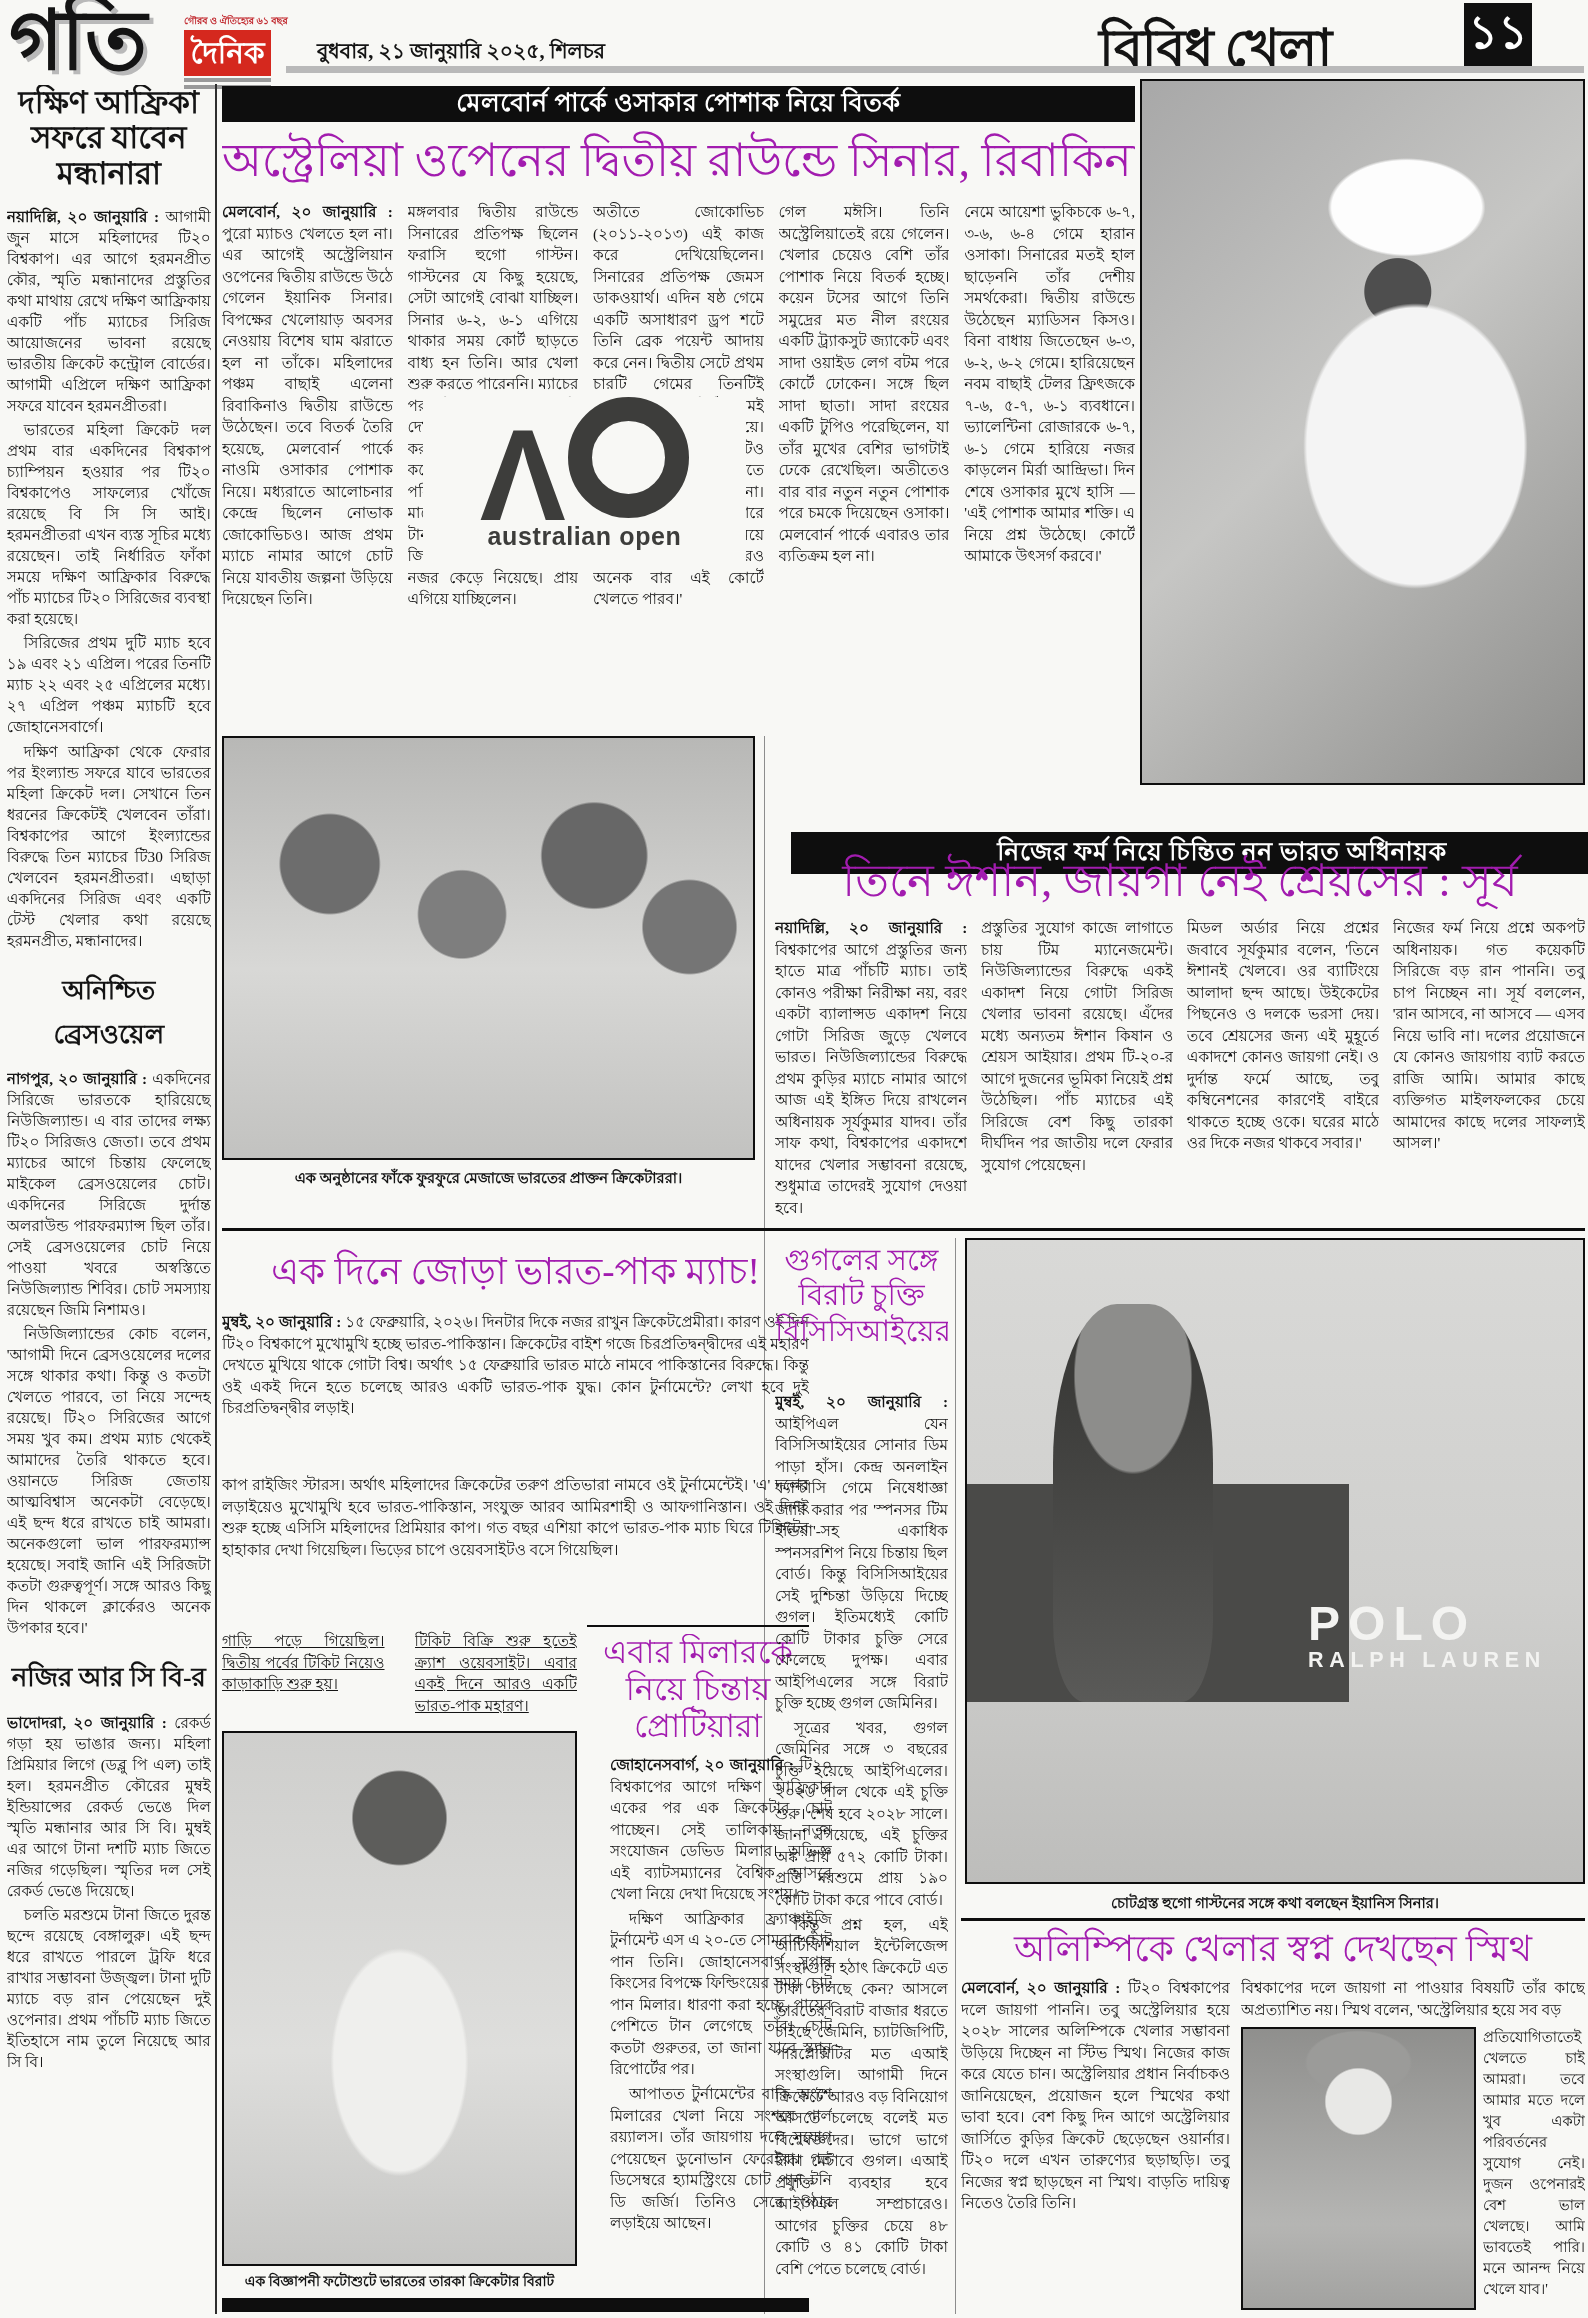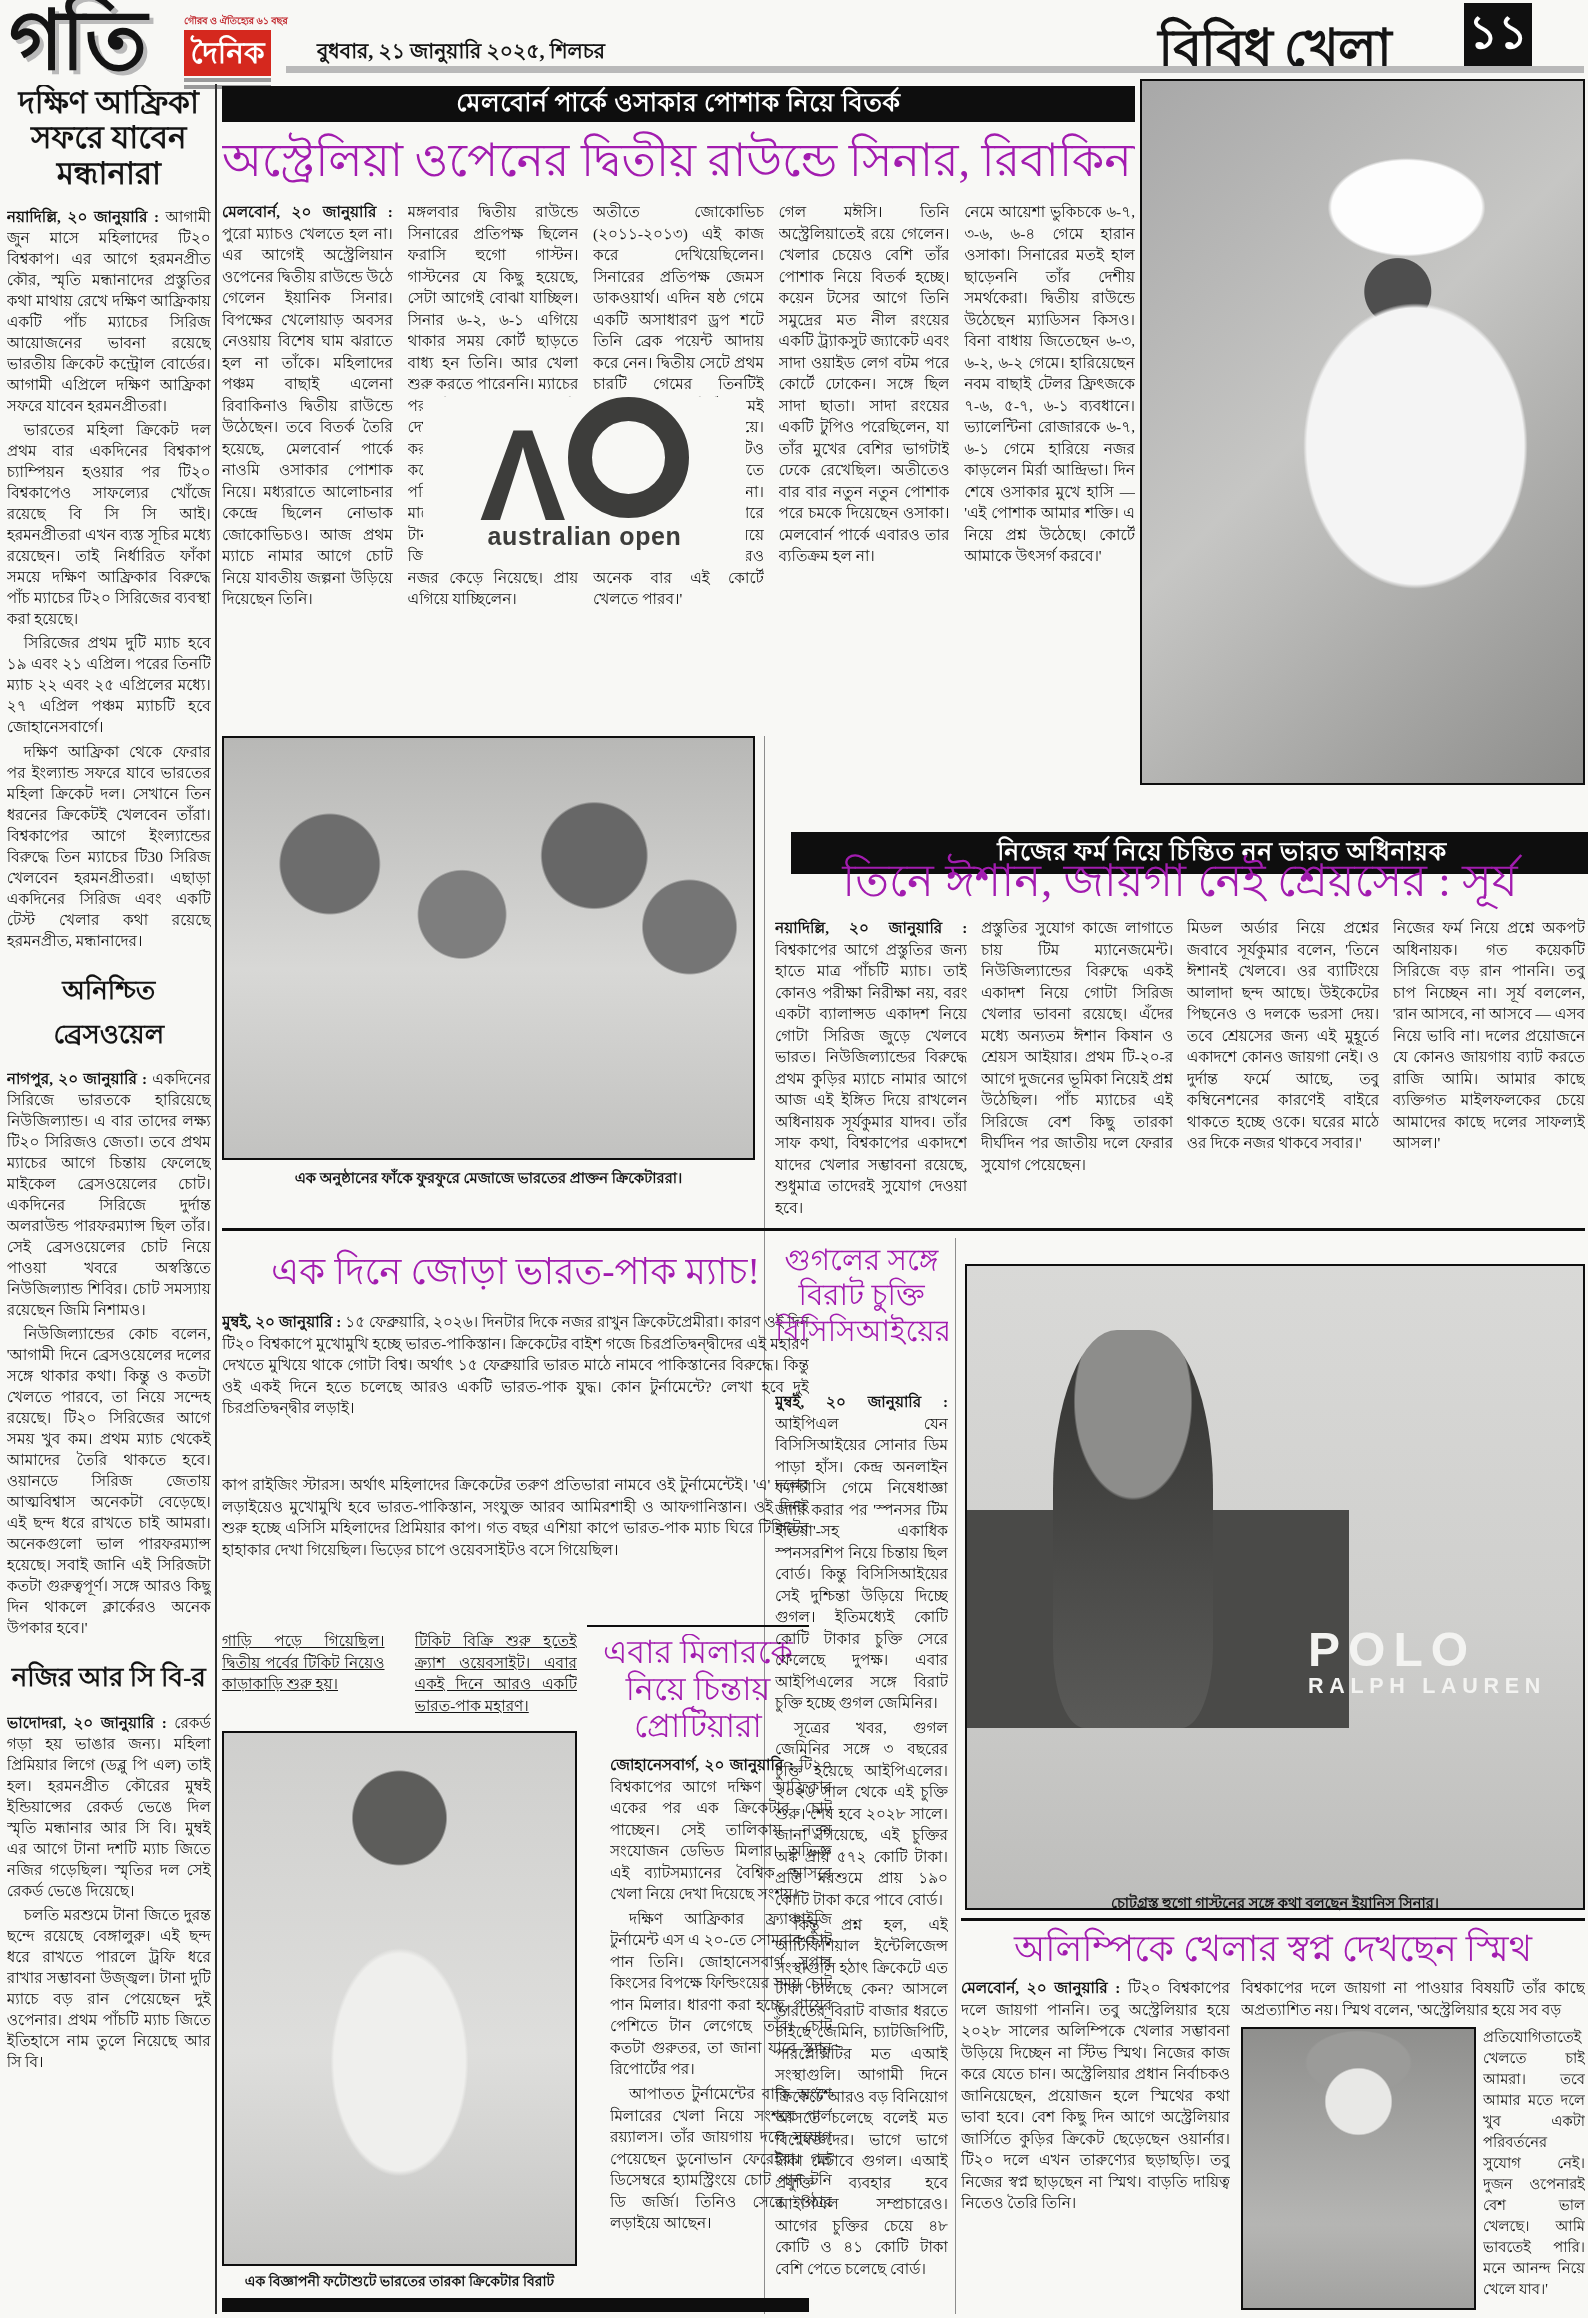--- a/index.html
+++ b/index.html
@@ -19,37 +19,37 @@
   .vrule{background:#2e2e2e;}
   .hrule{background:#0e0e0e;}
   
   .goti{font-size:83px;font-weight:900;letter-spacing:-2.3px;line-height:1;
         text-shadow:4px 4px 0 #b9b9b9;font-family:"Liberation Serif",serif;}
   .dainik-tag{font-size:9.6px;color:#c1272d;font-weight:700;text-align:center;white-space:nowrap;}
   .dainik-box{background:#d5281e;color:#fff;font-size:29.5px;font-weight:800;text-align:center;
               height:46px;line-height:46px;margin-top:1.1px;}
   .dainik-bar{height:4px;background:#9a9a9a;margin-top:2.8px;}
   .masthead-date{font-size:20.4px;font-weight:700;}
-  .section-title{font-size:52px;font-weight:800;text-align:center;letter-spacing:-1.1px;white-space:nowrap;}
+  .section-title{font-size:52px;font-weight:800;text-align:left;letter-spacing:-1.1px;white-space:nowrap;}
   .pagebox{background:#101010;color:#fff;display:flex;align-items:center;justify-content:center;
            font-size:46px;font-weight:800;}
   
   .ph-osaka{background:
      radial-gradient(ellipse 187px 238px at 62% 52%, #f4f4f4 0 58%, rgba(0,0,0,0) 60%),
      radial-gradient(ellipse 136px 85px at 60% 18%, #fdfdfd 0 55%, rgba(0,0,0,0) 58%),
      radial-gradient(circle 34px at 58% 30%, #4e4e4e 0 97%, rgba(0,0,0,0) 100%),
      linear-gradient(135deg,#a8a8a8 0%,#c6c6c4 45%,#8e8e8c 100%);}
   .ph-selfie{background:
      radial-gradient(circle 51px at 20% 30%, #6d6d6d 0 96%, rgba(0,0,0,0) 100%),
      radial-gradient(circle 45px at 45% 42%, #7e7e7e 0 96%, rgba(0,0,0,0) 100%),
      radial-gradient(circle 54px at 70% 28%, #676767 0 96%, rgba(0,0,0,0) 100%),
      radial-gradient(circle 48px at 88% 45%, #757575 0 96%, rgba(0,0,0,0) 100%),
      linear-gradient(180deg,#b8b8b6 0%,#d8d8d6 55%,#c2c2c0 100%);}
   .ph-sinner{background:
-     linear-gradient(180deg,#d9d9d7 0%,#cfcfcd 55%,#bdbdbb 100%);position:relative;margin-top:26px;}
+     linear-gradient(180deg,#d9d9d7 0%,#cfcfcd 55%,#bdbdbb 100%);position:relative;}
   .ph-sinner .bench{position:absolute;left:0;top:38%;width:62%;height:34%;background:#4a4a48;}
   .ph-sinner .figure{position:absolute;left:14%;top:10%;width:26%;height:62%;
      background:radial-gradient(ellipse 60% 40% at 50% 18%, #8d8d8b 0 60%, rgba(0,0,0,0) 62%),
                 linear-gradient(180deg,#3b3b39 20%,#5a5a58 100%);border-radius:40% 40% 20% 20%;}
   .ph-sinner .adtext{position:absolute;right:6%;top:56%;color:#f3f3f1;text-align:left;
      font-family:"Liberation Sans",sans-serif;}
   .ph-sinner .adtext .l1{font-size:48px;font-weight:700;letter-spacing:8px;line-height:1;}
   .ph-sinner .adtext .l2{font-size:21.5px;font-weight:600;letter-spacing:5.7px;}
   .ph-kohli{background:
      radial-gradient(circle 48px at 50% 16%, #5d5d5b 0 96%, rgba(0,0,0,0) 100%),

